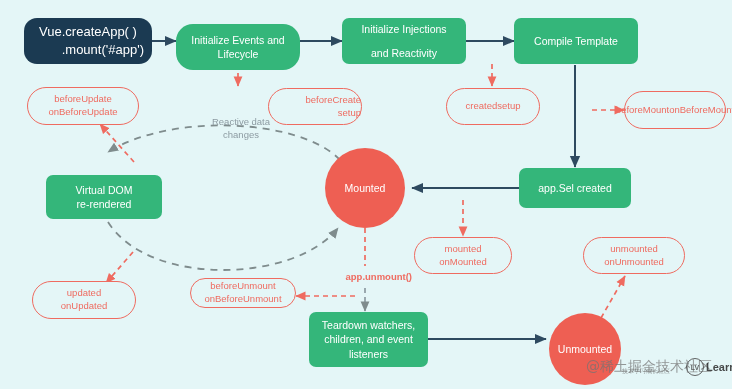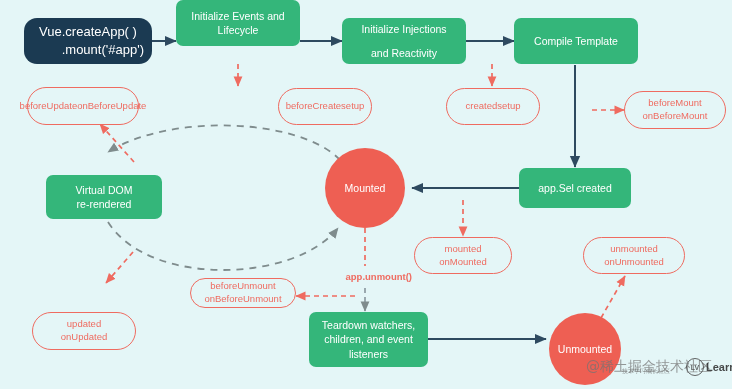--- a/index.html
+++ b/index.html
@@ -166,21 +166,21 @@
 
     <line x1="134" y1="162" x2="100" y2="124" stroke="#ef6b60" stroke-width="1.7" stroke-dasharray="5,4" marker-end="url(#arrowRed)"></line>
     <line x1="133" y1="252" x2="106" y2="283" stroke="#ef6b60" stroke-width="1.7" stroke-dasharray="5,4" marker-end="url(#arrowRed)"></line>
   </svg>
 
   <div class="node node-dark" style="left:24px; top:18px; width:128px; height:46px; flex-direction:column;">
     <span>Vue.createApp( )</span>
     <span style="align-self:flex-end; padding-right:8px;">.mount('#app')</span>
   </div>
 
-  <div class="node node-green" style="left:176px; top:0; width:124px; height:46px; flex-direction:column;">
+  <div class="node node-green" style="left:176px; top:24px; width:124px; height:46px; flex-direction:column;border-radius:17px;">
     <span>Initialize Events and</span>
     <span>Lifecycle</span>
   </div>
 
   <div class="node node-green" style="left:342px; top:18px; width:124px; height:46px; flex-direction:column;gap:10px;">
     <span>Initialize Injections</span>
     <span>and Reactivity</span>
   </div>
 
   <div class="node node-green" style="left:514px; top:18px; width:124px; height:46px;">
@@ -203,60 +203,64 @@
   </div>
 
   <div class="node node-circle" style="left:325px; top:148px; width:80px; height:80px;">
     <span>Mounted</span>
   </div>
 
   <div class="node node-circle" style="left:549px; top:313px; width:72px; height:72px;">
     <span>Unmounted</span>
   </div>
 
-  <div class="pill" style="left:27px; top:87px; width:112px; height:38px; flex-direction:row;">
+  <div class="pill" style="left:27px; top:87px; width:112px; height:38px; flex-direction:column;">
     <span>beforeUpdate</span>
     <span>onBeforeUpdate</span>
   </div>
 
-  <div class="pill" style="left:278px; top:88px; width:94px; height:37px; flex-direction:row;">
+  <div class="pill" style="left:268px; top:88px; width:94px; height:37px; flex-direction:column;align-items:flex-end;">
     <span>beforeCreate</span>
     <span>setup</span>
   </div>
 
   <div class="pill" style="left:446px; top:88px; width:94px; height:37px; flex-direction:row;">
     <span>created</span>
     <span>setup</span>
   </div>
 
-  <div class="pill" style="left:624px; top:91px; width:102px; height:38px; flex-direction:column;">
+  <div class="pill" style="left:624px; top:91px; width:102px; height:38px; flex-direction:row;">
     <span>beforeMount</span>
     <span>onBeforeMount</span>
   </div>
 
   <div class="pill" style="left:414px; top:237px; width:98px; height:37px; flex-direction:column;">
     <span>mounted</span>
     <span>onMounted</span>
   </div>
 
   <div class="pill" style="left:583px; top:237px; width:102px; height:37px; flex-direction:column;">
     <span>unmounted</span>
     <span>onUnmounted</span>
   </div>
 
-  <div class="pill" style="left:32px; top:281px; width:104px; height:38px; flex-direction:column;margin-top:31px;">
+  <div class="pill" style="left:32px; top:281px; width:104px; height:38px; flex-direction:column;">
     <span>updated</span>
     <span>onUpdated</span>
   </div>
 
   <div class="pill" style="left:190px; top:278px; width:106px; height:30px; flex-direction:column;">
     <span>beforeUnmount</span>
     <span>onBeforeUnmount</span>
   </div>
 
+  <div class="free-label label-gray" style="left:186px; top:115px; width:110px;">
+    <div>Reactive data</div>
+    <div>changes</div>
+  </div>
 
   <div class="free-label label-red" style="left:318px; top:270px; width:94px;text-align:right;">
     <span>app.unmount()</span>
   </div>
 
   <div class="wm" style="left:586px; top:358px;">
     <span class="wm-cn">@稀土掘金技术社区</span>
     <span class="wm-logo">
       <span class="wm-badge">LV</span>
       <span class="wm-learn">Learn</span>

